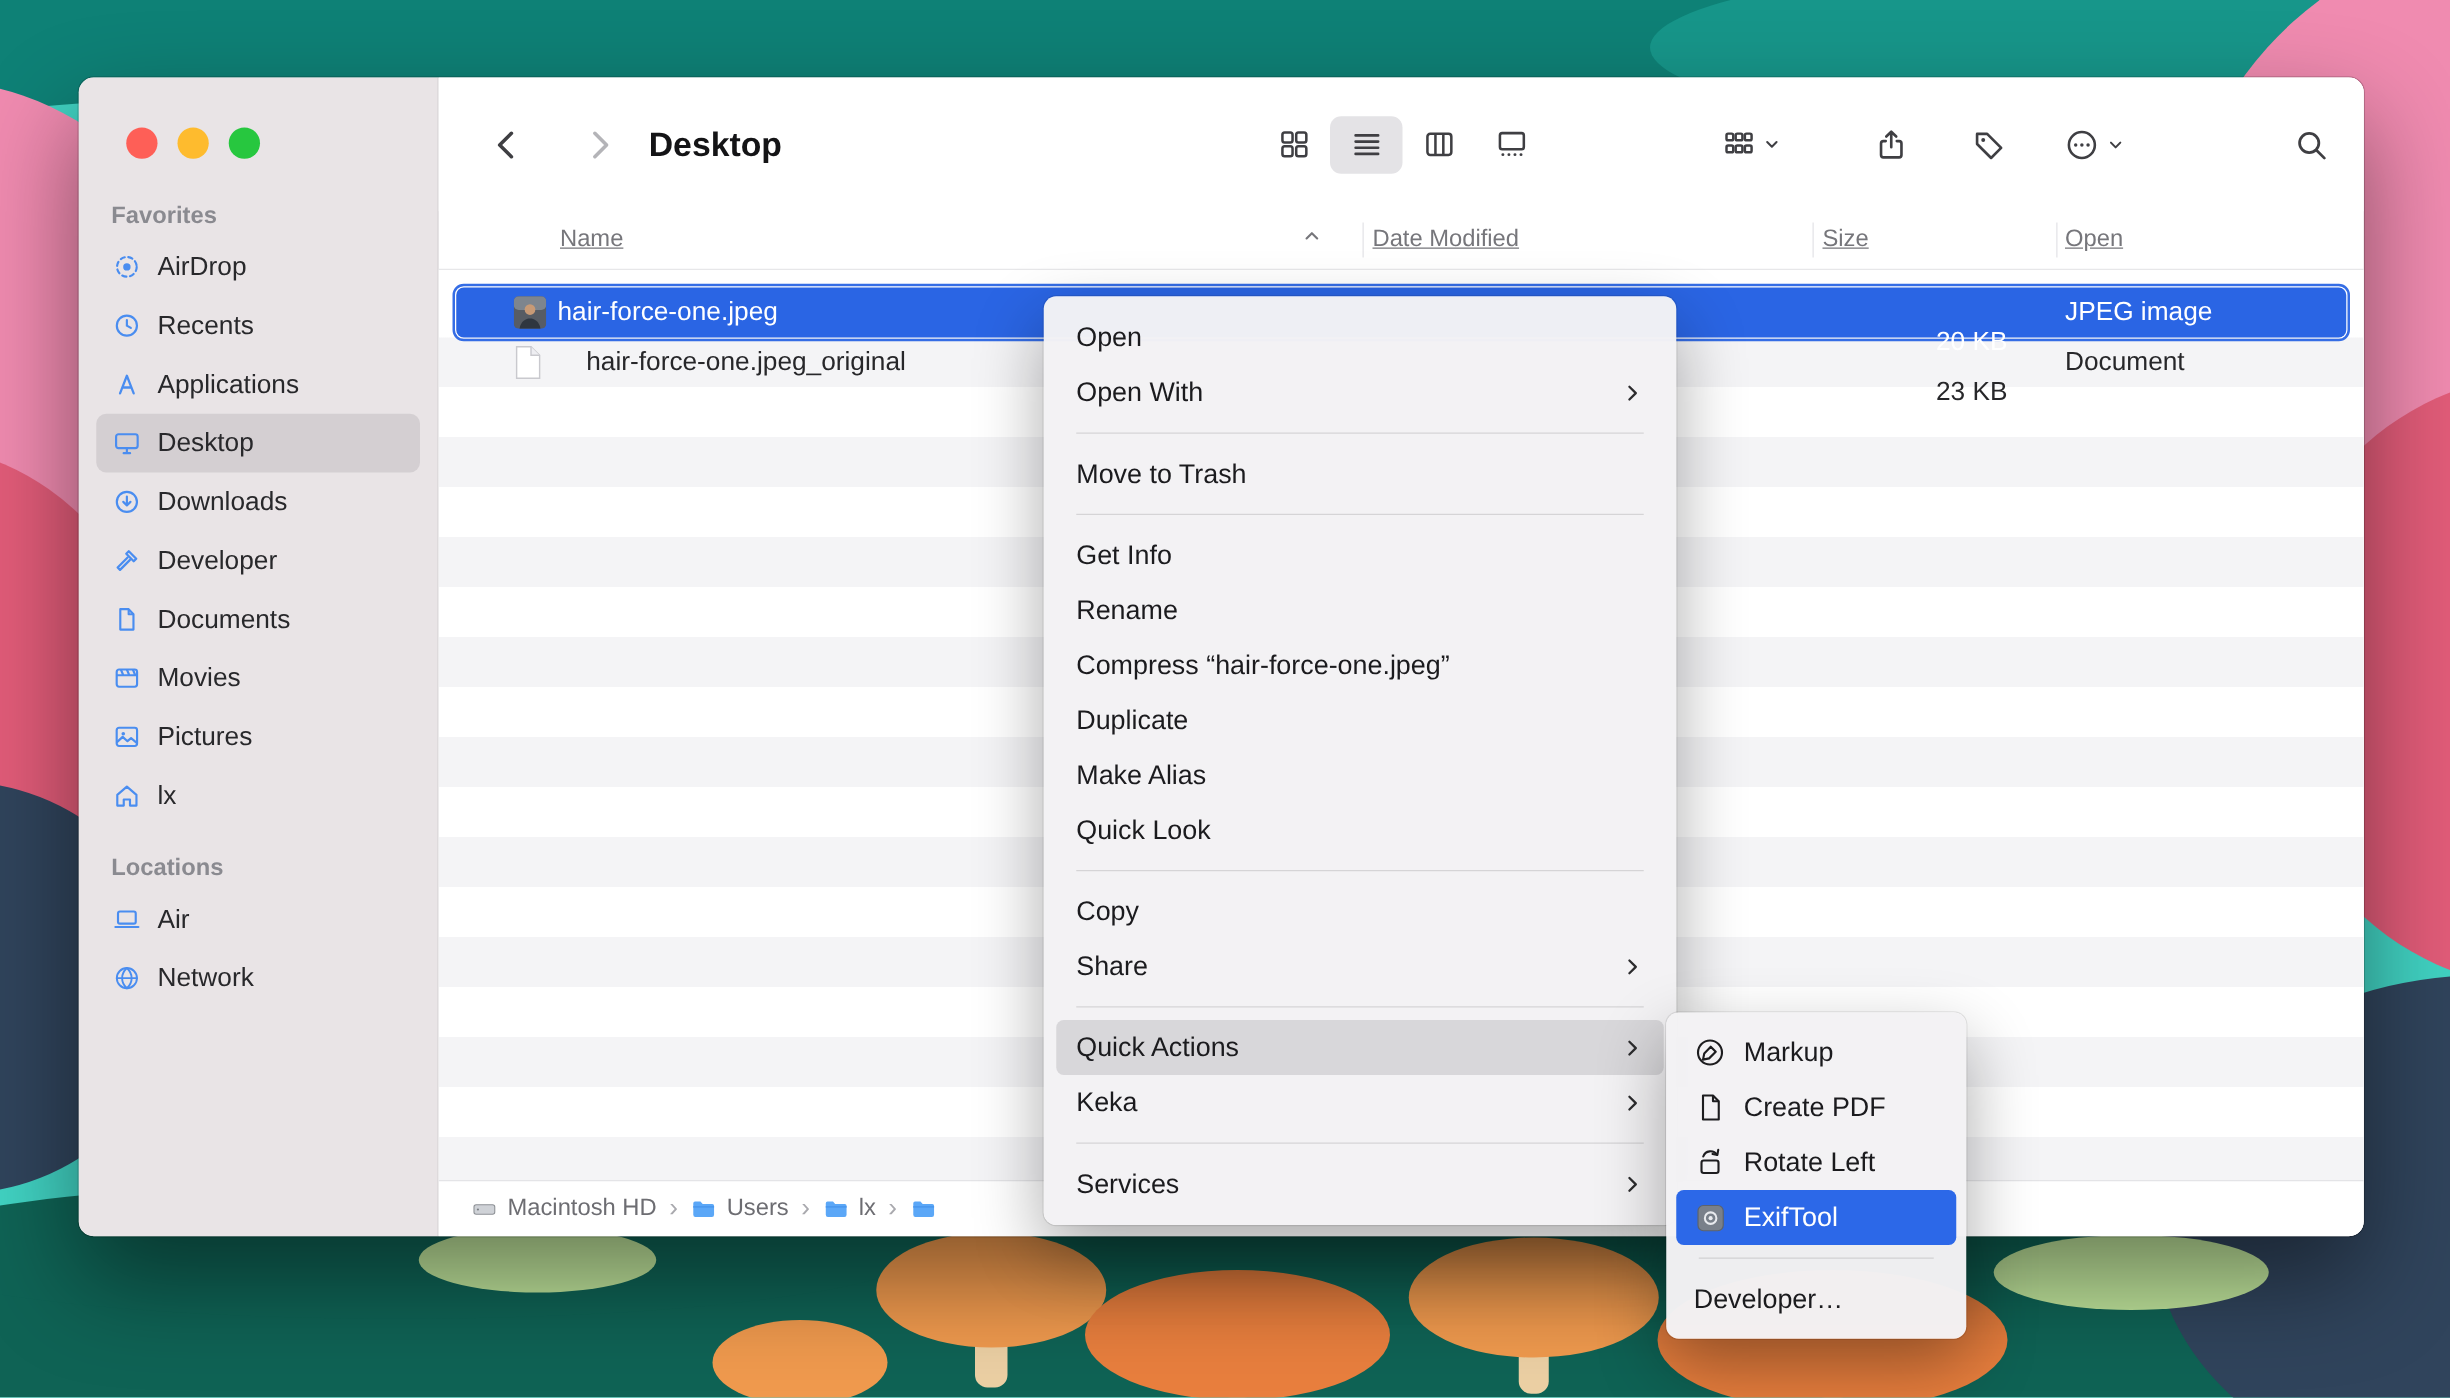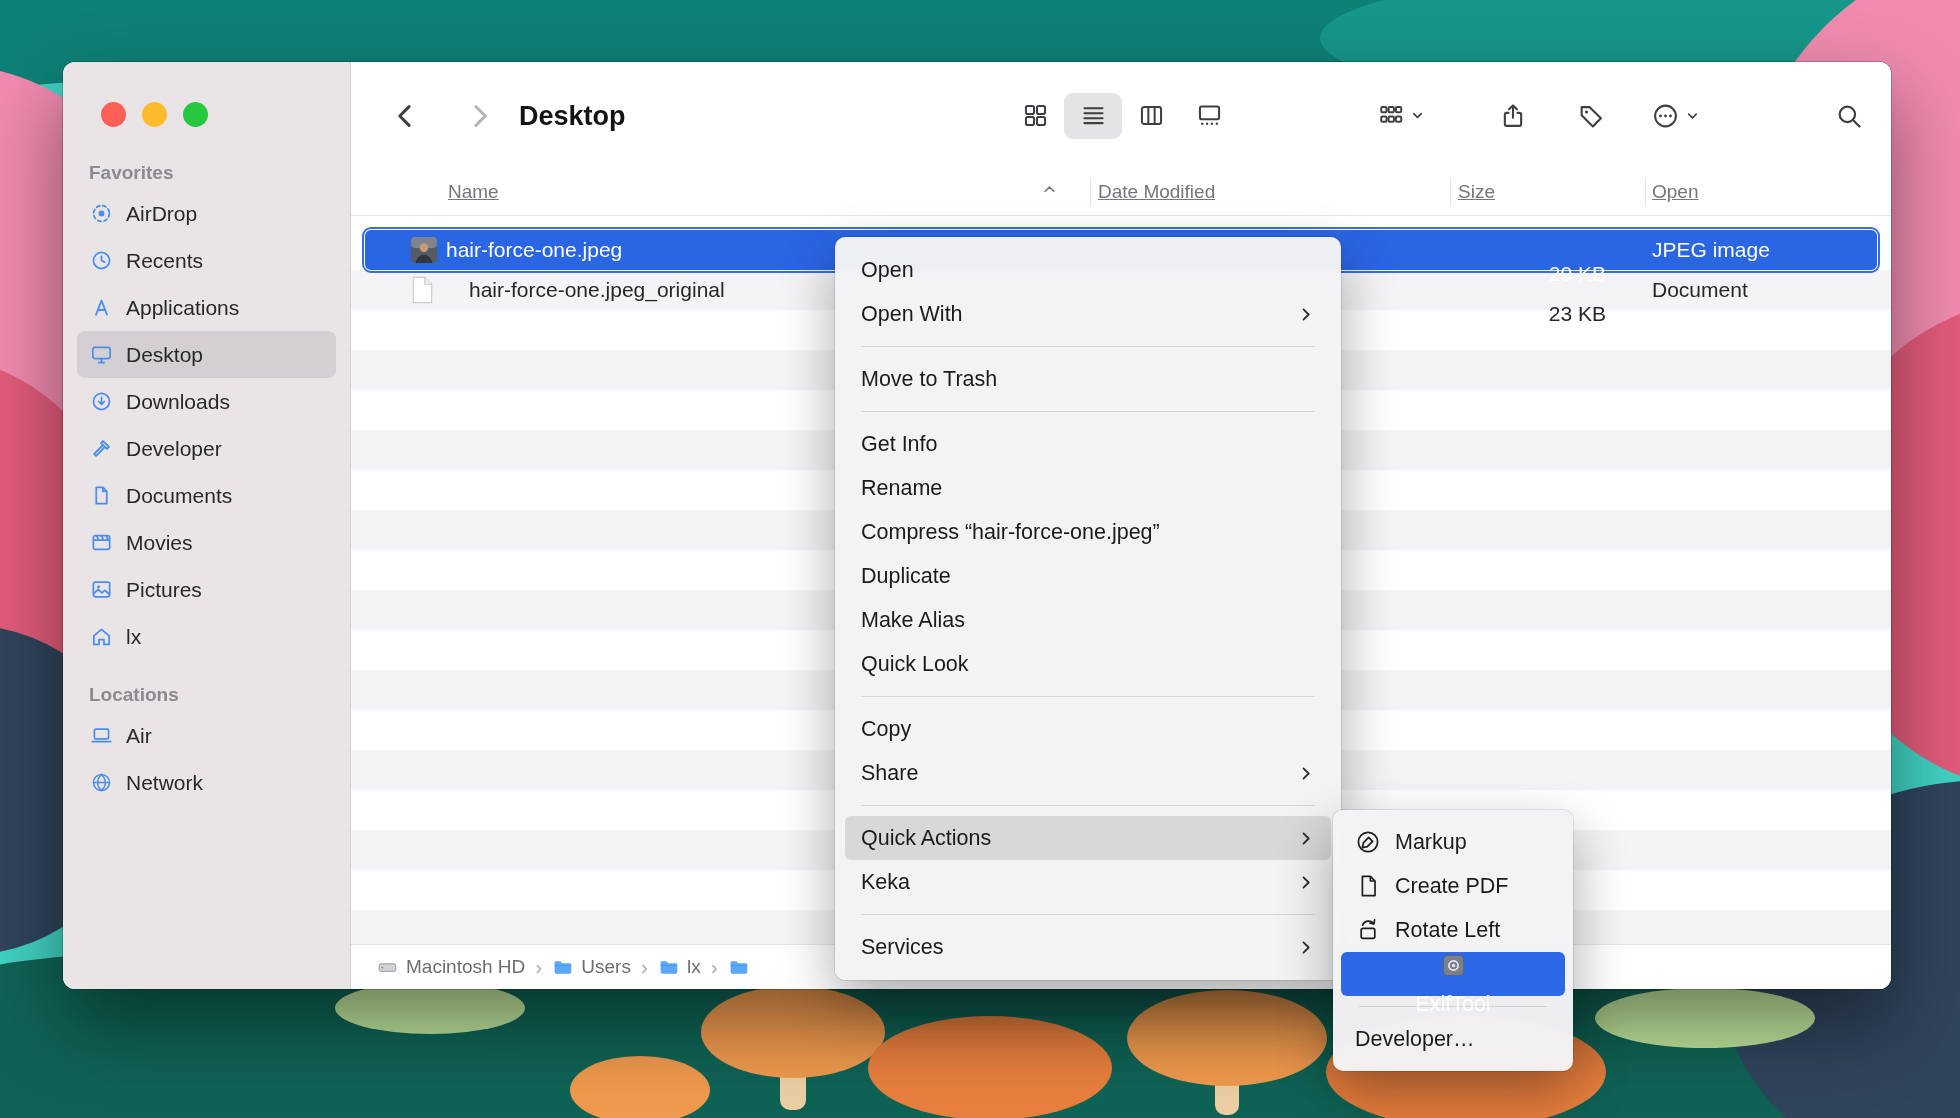--- a/index.html
+++ b/index.html
@@ -85,21 +85,21 @@
   .menu-item .sub-arrow { margin-left:auto; display:flex; }
   .menu-item.hl-gray { background:#d8d7da; }
   .menu-sep { height:1px; background:rgba(0,0,0,.12); margin:10px 26px; }
 
   .submenu {
     position:absolute; left:1333px; top:810px; width:240px; padding:10px 0; z-index:11;
     background:rgba(243,242,244,.98); border-radius:10px;
     box-shadow:0 22px 55px rgba(0,0,0,.33), 0 0 0 1px rgba(0,0,0,.09);
   }
   .submenu .menu-item { margin:0 8px; padding:0 14px; gap:14px; }
-  .submenu .menu-item.hl-blue { background:#2c68e8; color:#fff;flex-direction:column; }
+  .submenu .menu-item.hl-blue { background:#2c68e8; color:#fff; }
   .mi-icon { width:26px; height:26px; display:flex; align-items:center; justify-content:center; flex:none; }
 </style>
 </head>
 <body>
 
 <div class="wallpaper">
   <svg width="1960" height="1118" viewBox="0 0 1960 1118">
     <rect width="1960" height="1118" fill="#41d3c3"></rect>
     <path d="M0 0h1960v52q-420 36-820 22T480 64 0 88z" fill="#0e8176"></path>
     <ellipse cx="1650" cy="38" rx="330" ry="64" fill="#17968a"></ellipse>

